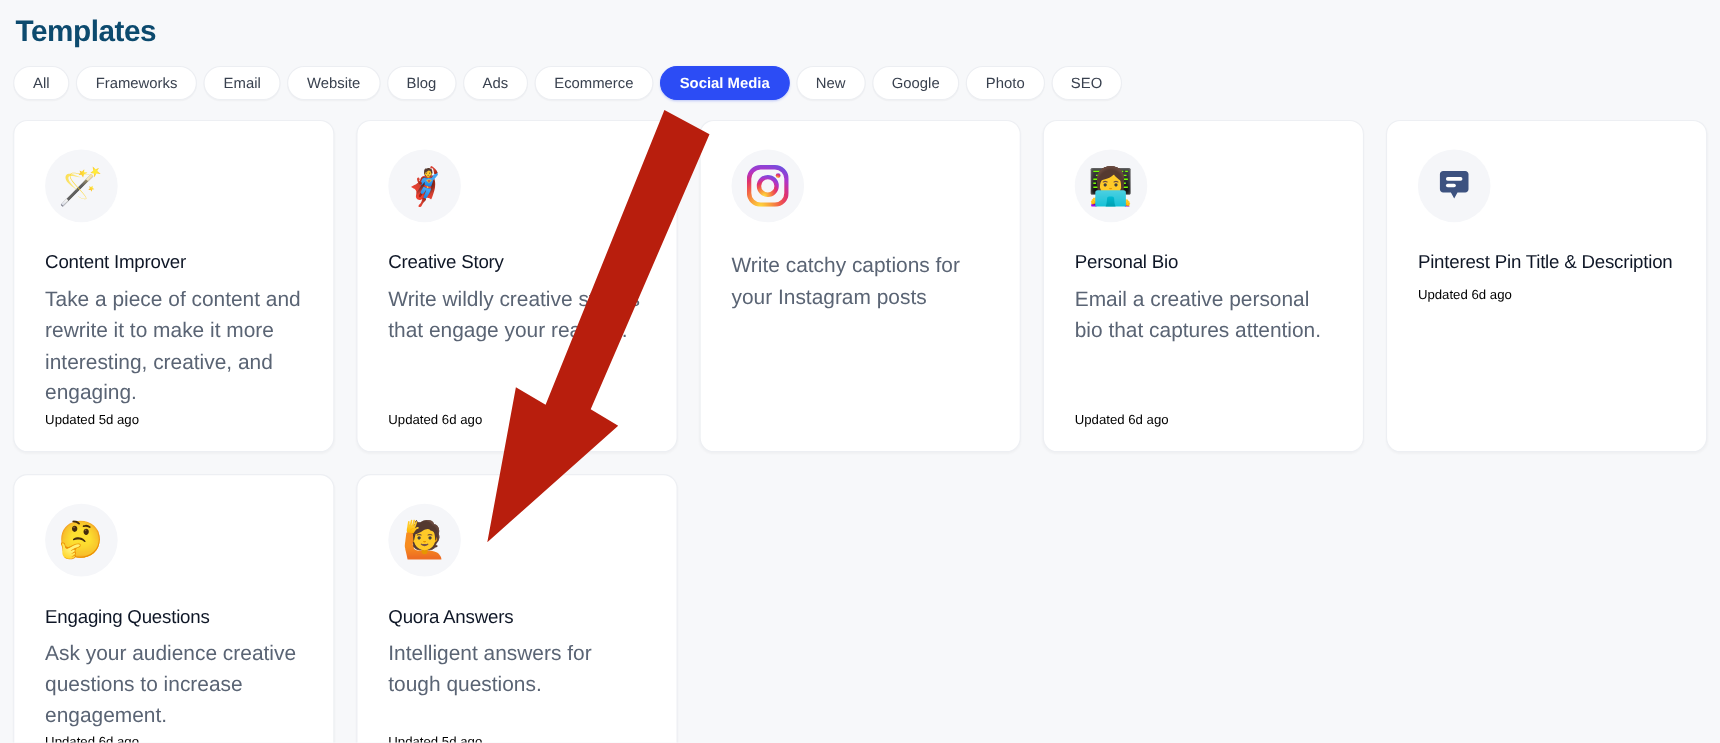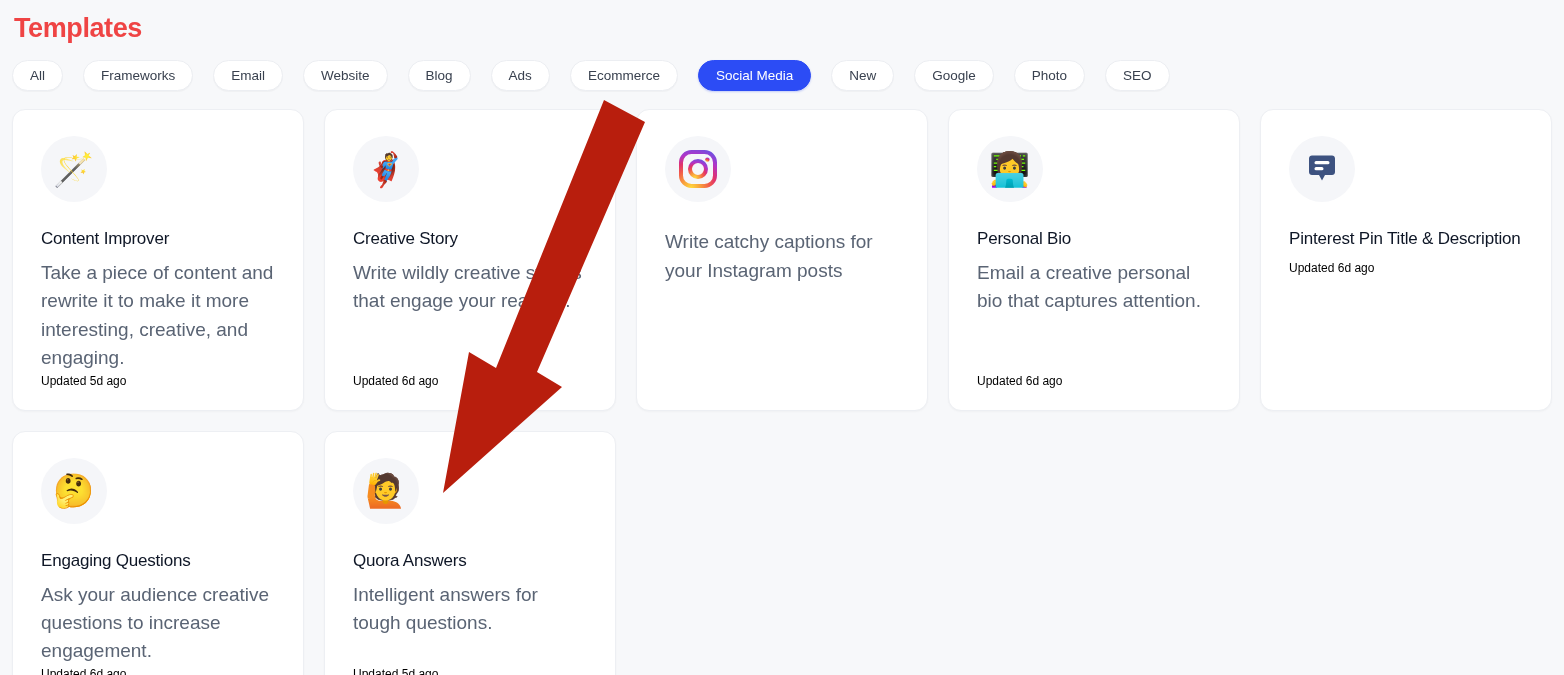--- a/index.html
+++ b/index.html
@@ -18,30 +18,30 @@
     position: relative;
   }
 
   .page { padding: 0 12px; position: relative; }
 
   
   .page-title {
     font-size: 27px;
     font-weight: 700;
     letter-spacing: -0.4px;
-    color: #ef4444;
+    color: #0c4a6e;
     padding: 12px 0 0 2px;
     line-height: 1.2;
   }
 
   
   .filters {
     display: flex;
     align-items: center;
-    gap: 20px;
+    gap: 6px;
     margin-top: 16px;
     flex-wrap: nowrap;
   }
 
   .pill {
     height: 31px;
     padding: 0 17px;
     border-radius: 999px;
     background: #ffffff;
     border: 1px solid #eceef2;
@@ -51,21 +51,21 @@
     white-space: nowrap;
     cursor: pointer;
     box-shadow: 0 1px 1px rgba(16, 24, 40, 0.03);
     user-select: none;
   }
 
   .pill.active {
     background: #2c4cf5;
     border-color: #2c4cf5;
     color: #ffffff;
-    font-weight: 400;
+    font-weight: 700;
     box-shadow: 0 1px 2px rgba(44, 76, 245, 0.25);
   }
 
   
   .grid {
     margin-top: 18px;
     display: grid;
     grid-template-columns: repeat(5, 1fr);
     gap: 20px;
   }

